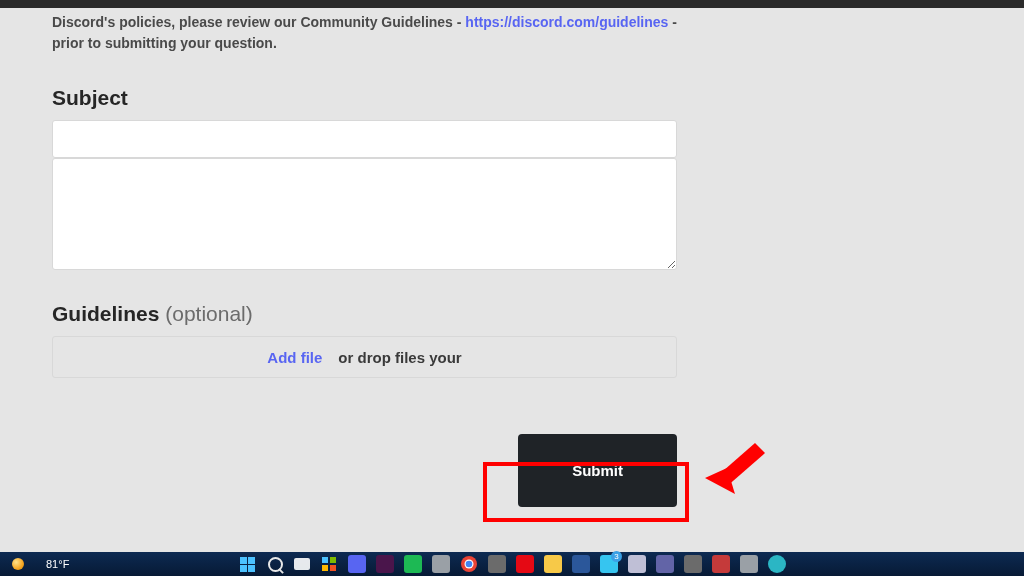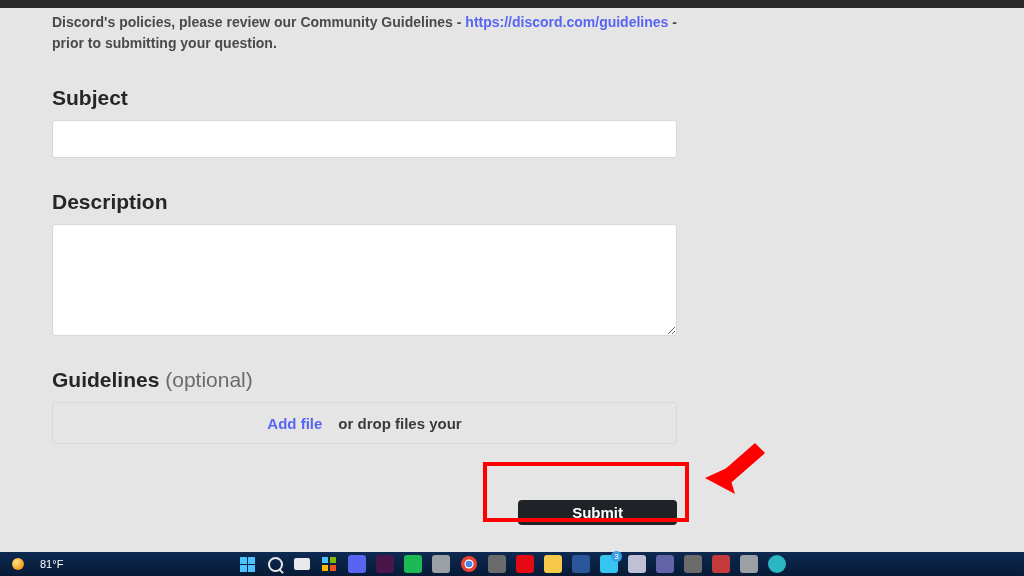--- a/index.html
+++ b/index.html
@@ -9,25 +9,25 @@
   .form-wrap { position: absolute; left: 52px; top: 0; width: 625px; }
   .policy-text { font-size: 14px; color: #4a4a4a; line-height: 1.5; font-weight: 600; margin-top: 4px; }
   .policy-text a { color: #5865f2; text-decoration: none; font-weight: 600; }
   .field-label { font-size: 21px; font-weight: 700; color: #262626; margin-top: 32px; margin-bottom: 10px; }
   .field-label .opt { font-weight: 400; color: #6b6b6b; }
   .text-input { width: 100%; height: 38px; border: 1px solid #d8d8d8; border-radius: 3px; padding: 6px 10px; font-size: 14px; outline: none; }
   .textarea-input { width: 100%; height: 112px; border: 1px solid #d8d8d8; border-radius: 3px; padding: 8px 10px; font-size: 14px; outline: none; resize: both; display: block; }
   .dropzone { width: 100%; height: 42px; border: 1px solid #d8d8d8; border-radius: 3px; display: flex; align-items: center; justify-content: center; font-size: 15px; color: #3a3a3a; font-weight: 600; }
   .dropzone .addfile { color: #5865f2; font-weight: 700; margin-right: 16px; }
   .submit-row { margin-top: 56px; display: flex; justify-content: flex-end; }
-  .submit-btn { background: #1f2327; color: #fff; font-size: 15px; font-weight: 600; border: none; padding: 4px 54px; border-radius: 4px; cursor: pointer; }
+  .submit-btn { background: #1f2327; color: #fff; font-size: 15px; font-weight: 600; border: none; padding: 28px 54px; border-radius: 4px; cursor: pointer; }
   .highlight-box { position: absolute; border: 4px solid #ff0000; pointer-events: none; }
   .arrow { position: absolute; pointer-events: none; }
   .taskbar { position: absolute; left: 0; right: 0; bottom: 0; height: 24px; background: linear-gradient(180deg, #0d2a52 0%, #071a35 100%); display: flex; align-items: center; }
-  .taskbar-left { display: flex; align-items: center; gap: 16px; padding-left: 12px; }
+  .taskbar-left { display: flex; align-items: center; gap: 22px; padding-left: 12px; }
   .weather-dot { width: 12px; height: 12px; border-radius: 50%; background: radial-gradient(circle at 35% 35%, #ffe28a, #f5a623 60%, #c77d00); }
   .temp { color: #fff; font-size: 11px; font-weight: 500; }
   .taskbar-center { position: absolute; left: 50%; transform: translateX(-50%); display: flex; align-items: center; gap: 10px; bottom: 0; height: 24px; }
   .tb-icon { width: 18px; height: 18px; border-radius: 3px; display: flex; align-items: center; justify-content: center; position: relative; }
   .win-icon { display: grid; grid-template-columns: 7px 7px; grid-template-rows: 7px 7px; gap: 1px; }
   .win-icon span { background: #4cc2ff; }
   .search-ring { width: 15px; height: 15px; border: 2px solid #e8e8e8; border-radius: 50%; position: relative; }
   .search-ring::after { content: ""; position: absolute; width: 6px; height: 2px; background: #e8e8e8; transform: rotate(45deg); bottom: -2px; right: -3px; }
   .badge { position: absolute; top: -4px; right: -4px; background: #3ba1e6; color: #fff; font-size: 8px; width: 11px; height: 11px; border-radius: 50%; display: flex; align-items: center; justify-content: center; }
 </style>
@@ -39,21 +39,20 @@
 <div class="page">
   <div class="form-wrap">
 
     <p class="policy-text">
       <span>Discord's policies, please review our Community Guidelines - </span><a href="#">https://discord.com/guidelines</a><span> - prior to submitting your question.</span>
     </p>
 
     <div class="field-label">Subject</div>
     <input type="text" class="text-input" style="">
 
-    <div class="field-label">Description</div>
     <textarea class="textarea-input" style=""></textarea>
 
     <div class="field-label">
       <span>Guidelines</span>
       <span class="opt">(optional)</span>
     </div>
     <div class="dropzone">
       <span class="addfile">Add file</span>
       <span>or drop files your</span>
     </div>

